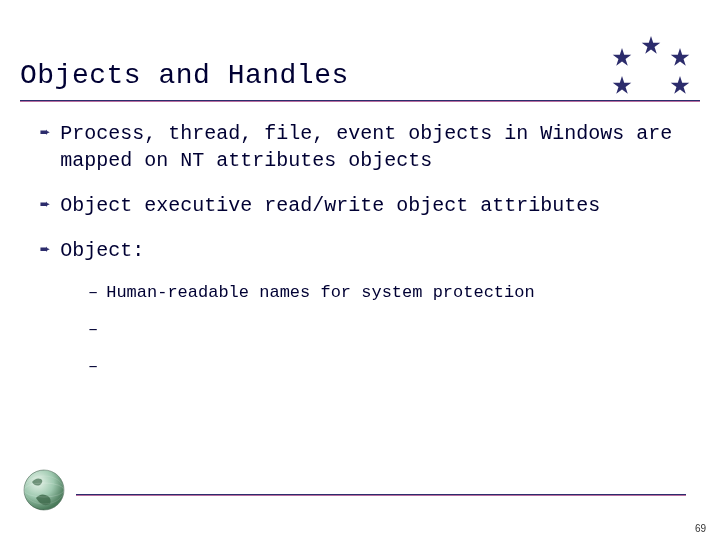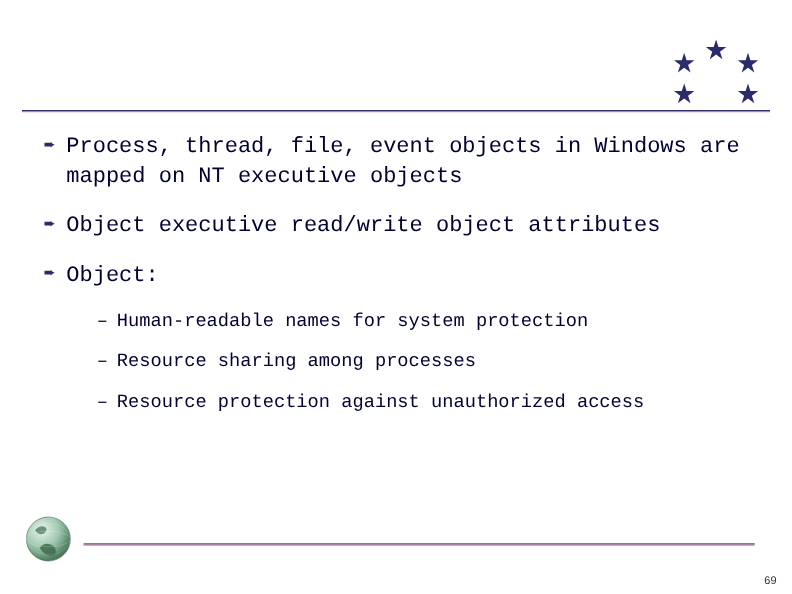--- a/index.html
+++ b/index.html
@@ -116,51 +116,50 @@
       <g fill="#2c2c6c">
         <path d="M45 2 l2.2 6.8 7.1 0 -5.75 4.2 2.2 6.8 -5.75 -4.2 -5.75 4.2 2.2 -6.8 -5.75 -4.2 7.1 0 Z"></path>
         <path d="M16 14 l2.2 6.8 7.1 0 -5.75 4.2 2.2 6.8 -5.75 -4.2 -5.75 4.2 2.2 -6.8 -5.75 -4.2 7.1 0 Z"></path>
         <path d="M74 14 l2.2 6.8 7.1 0 -5.75 4.2 2.2 6.8 -5.75 -4.2 -5.75 4.2 2.2 -6.8 -5.75 -4.2 7.1 0 Z"></path>
         <path d="M16 42 l2.2 6.8 7.1 0 -5.75 4.2 2.2 6.8 -5.75 -4.2 -5.75 4.2 2.2 -6.8 -5.75 -4.2 7.1 0 Z"></path>
         <path d="M74 42 l2.2 6.8 7.1 0 -5.75 4.2 2.2 6.8 -5.75 -4.2 -5.75 4.2 2.2 -6.8 -5.75 -4.2 7.1 0 Z"></path>
       </g>
     </svg>
   </div>
 
+  <div class="title">Objects and Handles</div>
   <div class="title-underline"></div>
 
   <div class="content">
 
     <div class="bullet">
       <span class="arrow">➨</span>
-      <span class="text">Process, thread, file, event objects in Windows are mapped on NT executive objects</span>
+      <span class="text">Process, thread, file, event objects in Windows are mapped on NT attributes objects</span>
     </div>
 
     <div class="bullet">
       <span class="arrow">➨</span>
       <span class="text">Object executive read/write object attributes</span>
     </div>
 
     <div class="bullet">
       <span class="arrow">➨</span>
       <span class="text">Object:</span>
     </div>
 
     <div class="sublist">
       <div class="subitem">
         <span class="dash">–</span>
         <span>Human-readable names for system protection</span>
       </div>
       <div class="subitem">
         <span class="dash">–</span>
-        <span>Resource sharing among processes</span>
       </div>
       <div class="subitem">
         <span class="dash">–</span>
-        <span>Resource protection against unauthorized access</span>
       </div>
     </div>
 
   </div>
 
   <div class="globe">
     <svg width="44" height="44" viewBox="0 0 44 44">
       <defs>
         <radialGradient id="g" cx="35%" cy="30%" r="70%">
           <stop offset="0%" stop-color="#e8f4ea"></stop>

